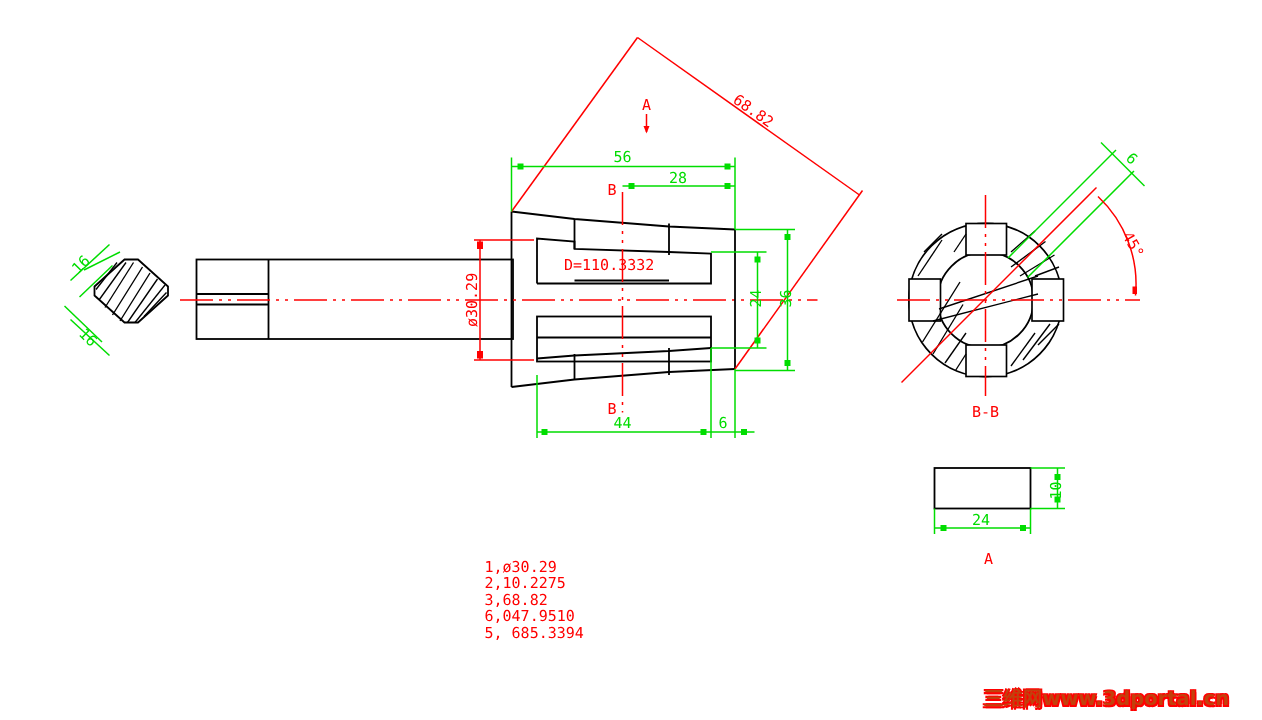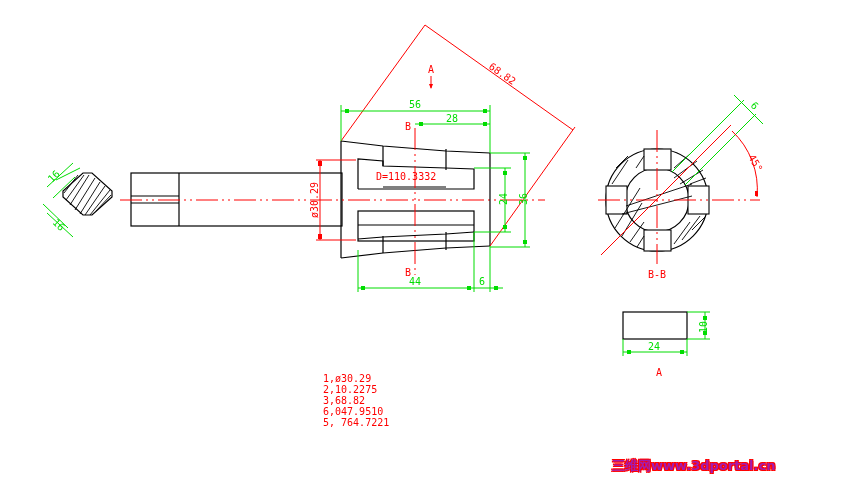--- a/index.html
+++ b/index.html
@@ -7,21 +7,21 @@
   svg { position: absolute; left: 0; top: 0; }
   .blk { stroke: #000000; stroke-width: 1.2; fill: none; }
   .red { stroke: #ff0000; stroke-width: 1; fill: none; }
   .grn { stroke: #00dd00; stroke-width: 1; fill: none; }
   .ctr { stroke: #ff0000; stroke-width: 1; fill: none; stroke-dasharray: 22 4 2 4 2 4; }
   .hatch { stroke: #000000; stroke-width: 0.9; fill: none; }
   .tred { fill: #ff0000; font-family: "DejaVu Sans Mono", monospace; font-size: 10px; }
   .tgrn { fill: #00dd00; font-family: "DejaVu Sans Mono", monospace; font-size: 10px; }
   .notes { position: absolute; left: 323px; top: 354px; color: #ff0000; font-family: "DejaVu Sans Mono", monospace; font-size: 10px; line-height: 11px; margin-top: 19px; }
   .notes div { white-space: pre; }
-  .wm { position: absolute; left: 612px; top: 457px; font-family: "DejaVu Sans", sans-serif; font-size: 13px; font-weight: bold; color: #a21caf;
+  .wm { position: absolute; left: 656px; top: 457px; font-family: "DejaVu Sans", sans-serif; font-size: 13px; font-weight: bold; color: #c2410c;
         text-shadow: -1px -1px 0 #ff0000, 1px -1px 0 #ff0000, -1px 1px 0 #ff0000, 1px 1px 0 #ff0000; letter-spacing: 0px; }
 </style>
 </head>
 <body>
 
 <div id="canvas">
 <svg width="841" height="480" viewBox="0 0 841 480">
 
   <g>
     <polygon class="blk" points="83,173 92,173 112,191 112,197 92,215 83,215 63,197 63,191"></polygon>
@@ -196,17 +196,17 @@
     <text class="tgrn" x="648" y="350">24</text>
     <text class="tred" x="656" y="376">A</text>
   </g>
 </svg>
 
 <div class="notes">
   <div>1,ø30.29</div>
   <div>2,10.2275</div>
   <div>3,68.82</div>
   <div>6,047.9510</div>
-  <div>5, 764.7221</div>
+  <div>5, 685.3394</div>
 </div>
 
 <div class="wm">三维网www.3dportal.cn</div>
 </div>
 
 </body></html>

